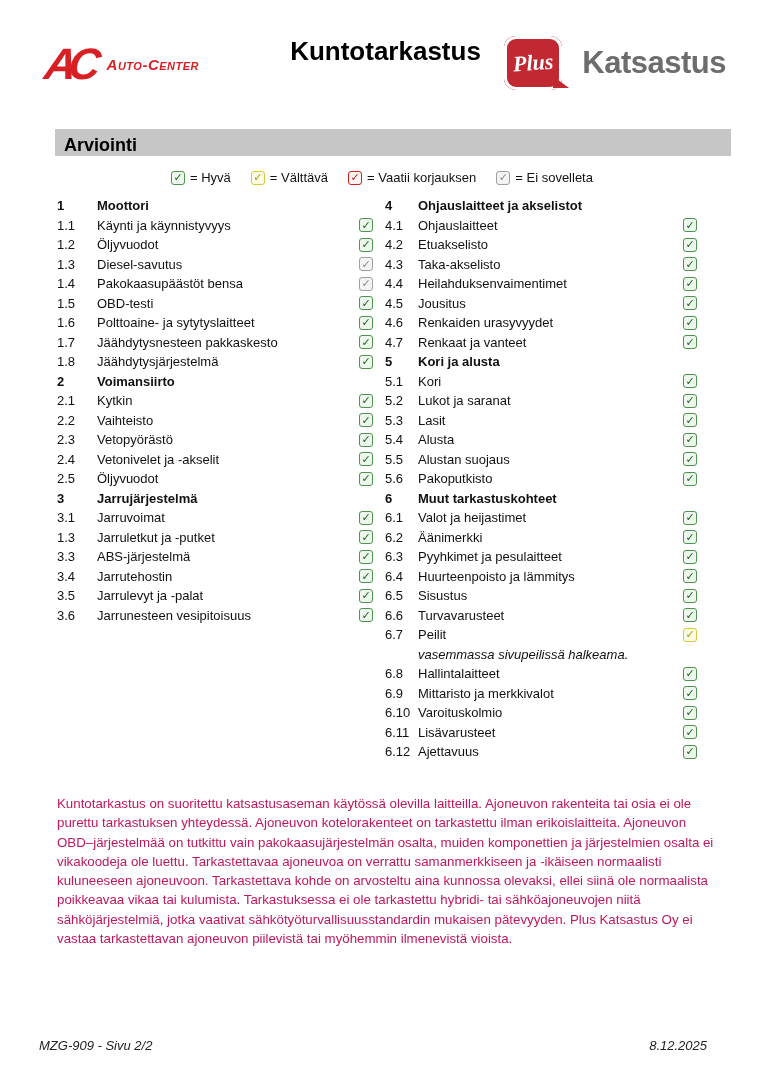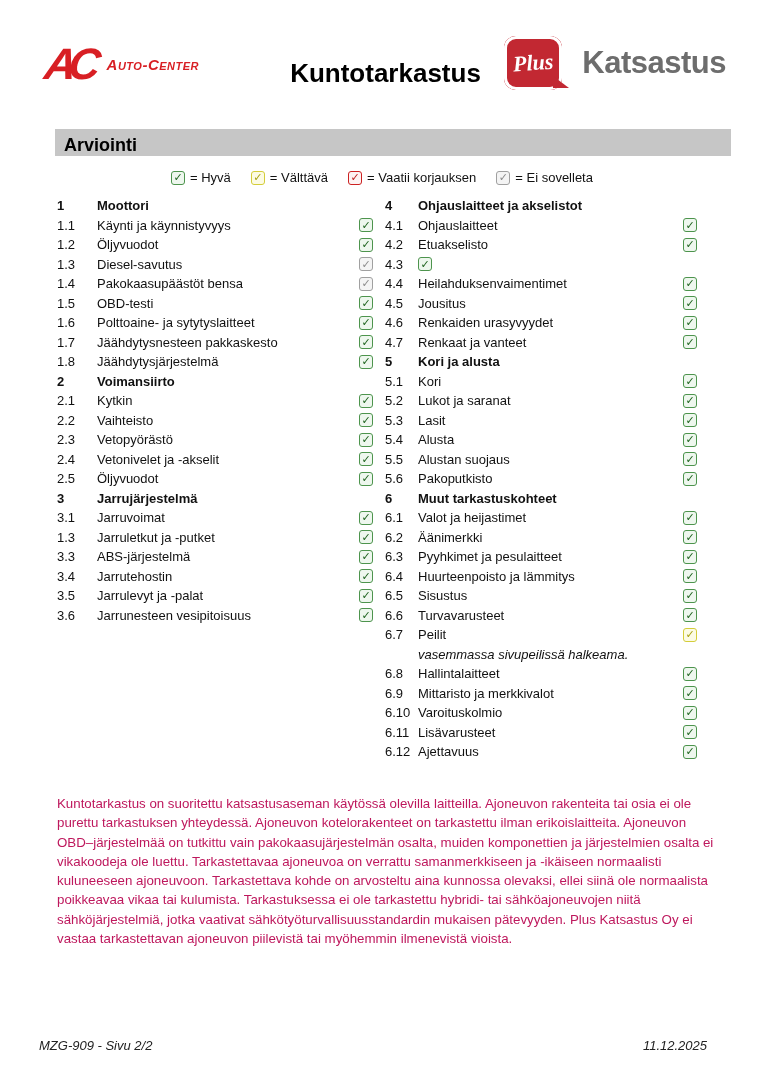--- a/index.html
+++ b/index.html
@@ -13,21 +13,21 @@
   .ac-logo{position:absolute;left:0;top:6px;display:flex;align-items:center;}
   .ac-mono{
     font-size:44px;font-weight:bold;font-style:italic;color:#d81f24;
     letter-spacing:-8px;line-height:44px;transform:skewX(-8deg);
   }
   .ac-name{
     margin-left:14px;font-size:15px;font-weight:bold;font-style:italic;
     color:#d81f24;letter-spacing:.5px;font-variant:small-caps;
   }
   .doc-title{
-    position:absolute;left:50%;top:22px;transform:translateX(-50%);
+    position:absolute;left:50%;top:0;transform:translateX(-50%);
     font-size:26px;font-weight:bold;color:#000;white-space:nowrap;
   }
   .plus-logo{position:absolute;right:0;top:0;display:flex;align-items:center;}
   .plus-badge{
     position:relative;width:58px;height:54px;background:#c22832;border-radius:12px;
     box-shadow:inset 0 0 0 3px #ffffff, inset 0 0 0 5px #c22832;
     display:flex;align-items:center;justify-content:center;
   }
   .plus-badge .plus-word{
     color:#ffffff;font-style:italic;font-weight:bold;font-size:22px;
@@ -244,20 +244,21 @@
           <span class="label">Ohjauslaitteet</span>
           <span class="cb good">✓</span>
         </div>
         <div class="row">
           <span class="num">4.2</span>
           <span class="label">Etuakselisto</span>
           <span class="cb good">✓</span>
         </div>
         <div class="row">
           <span class="num">4.3</span>
+          <span class="label">Taka-akselisto</span>
           <span class="cb good">✓</span>
         </div>
         <div class="row">
           <span class="num">4.4</span>
           <span class="label">Heilahduksenvaimentimet</span>
           <span class="cb good">✓</span>
         </div>
         <div class="row">
           <span class="num">4.5</span>
           <span class="label">Jousitus</span>
@@ -375,16 +376,16 @@
           <span class="label">Ajettavuus</span>
           <span class="cb good">✓</span>
         </div>
       </div>
     </div>
 
   <div class="disclaimer">Kuntotarkastus on suoritettu katsastusaseman käytössä olevilla laitteilla. Ajoneuvon rakenteita tai osia ei ole purettu tarkastuksen yhteydessä. Ajoneuvon kotelorakenteet on tarkastettu ilman erikoislaitteita. Ajoneuvon OBD–järjestelmää on tutkittu vain pakokaasujärjestelmän osalta, muiden komponettien ja järjestelmien osalta ei vikakoodeja ole luettu. Tarkastettavaa ajoneuvoa on verrattu samanmerkkiseen ja -ikäiseen normaalisti kuluneeseen ajoneuvoon. Tarkastettava kohde on arvosteltu aina kunnossa olevaksi, ellei siinä ole normaalista poikkeavaa vikaa tai kulumista. Tarkastuksessa ei ole tarkastettu hybridi- tai sähköajoneuvojen niitä sähköjärjestelmiä, jotka vaativat sähkötyöturvallisuusstandardin mukaisen pätevyyden. Plus Katsastus Oy ei vastaa tarkastettavan ajoneuvon piilevistä tai myöhemmin ilmenevistä vioista.</div>
 
   <div class="footer">
     <span class="page-num">MZG-909 - Sivu 2/2</span>
-    <span class="date">11.12.2025</span>
+    <span class="date">8.12.2025</span>
   </div>
 
 </div>
 
 </body></html>

